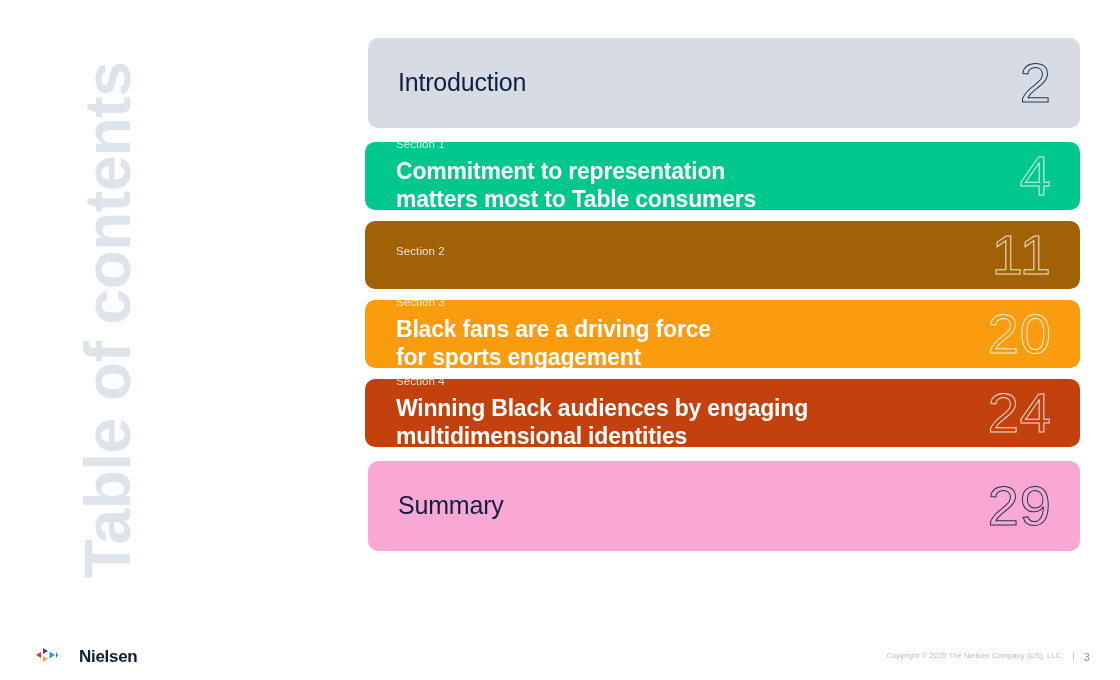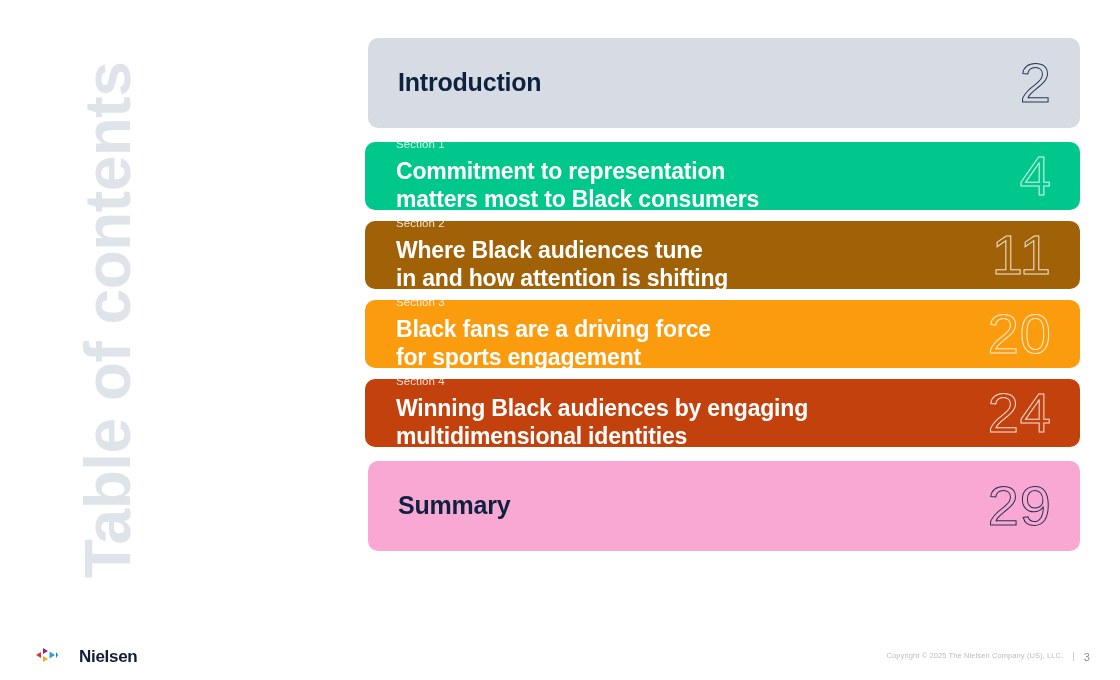--- a/index.html
+++ b/index.html
@@ -59,21 +59,21 @@
   
   .band.plain {
     margin-left: 3px;
     width: 712px;
     background: #d7dbe4;
     height: 90px;
     padding: 0 28px 0 30px;
   }
   .band.plain .band-title {
     font-size: 25px;
-    font-weight: 700;
+    font-weight: 400;
     color: #0d2240;
     letter-spacing: -0.2px;
     line-height: 1.1;
   }
   .band.plain .band-num {
     color: #0d2240;
   }
 
   
   .band.section {
@@ -180,30 +180,28 @@
       <div class="band-body">
         <div class="band-title">Introduction</div>
       </div>
       <div class="band-num">2</div>
     </div>
     <div class="gap-lg"></div>
     <div class="band section" style="background: rgb(0, 200, 140);">
       <div class="band-body">
         <div class="band-label">Section 1</div>
         <div class="band-title">Commitment to representation
-matters most to Black consumers</div>
+matters most to Table consumers</div>
       </div>
       <div class="band-num">4</div>
     </div>
     <div class="gap-sm"></div>
     <div class="band section" style="background: #a16207;">
       <div class="band-body">
         <div class="band-label">Section 2</div>
-        <div class="band-title">Where Black audiences tune
-in and how attention is shifting</div>
       </div>
       <div class="band-num">11</div>
     </div>
     <div class="gap-sm"></div>
     <div class="band section" style="background: rgb(251, 155, 14); gap: 21px;">
       <div class="band-body">
         <div class="band-label">Section 3</div>
         <div class="band-title">Black fans are a driving force
 for sports engagement</div>
       </div>

